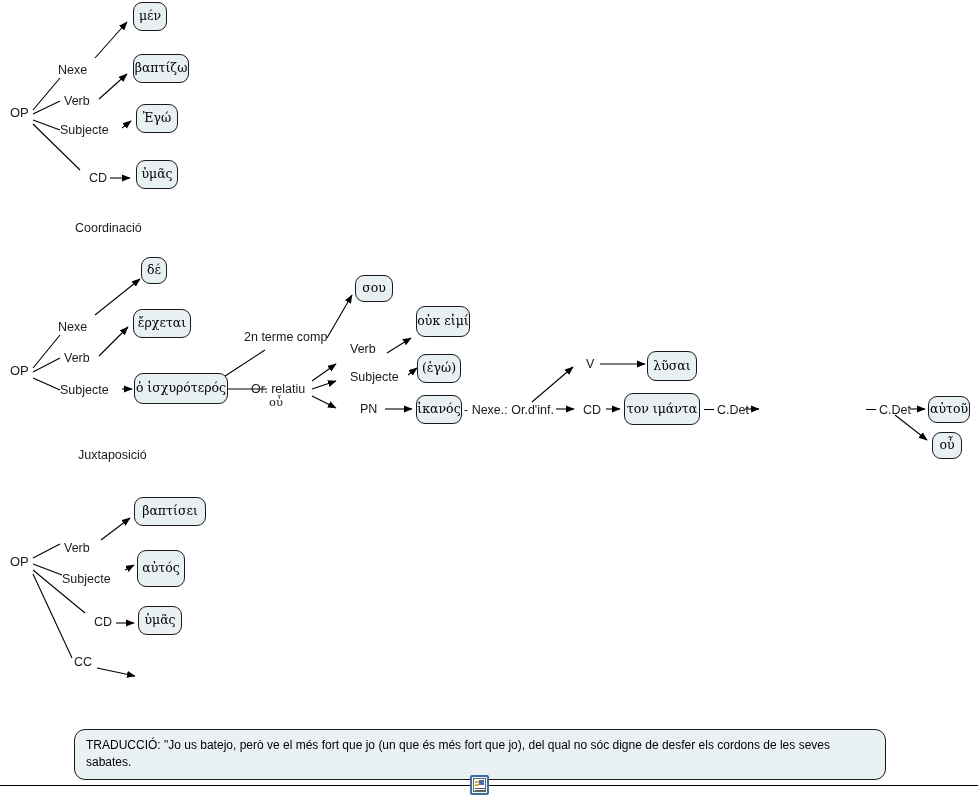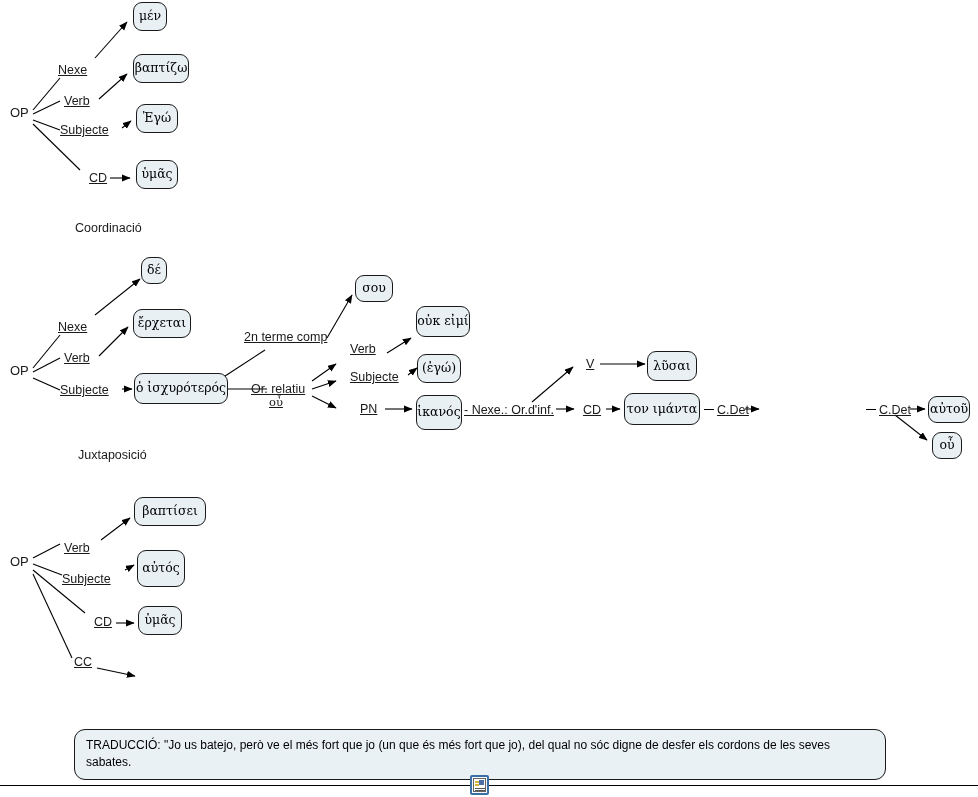--- a/index.html
+++ b/index.html
@@ -43,21 +43,20 @@
     line-height: 1;
     padding: 0 6px;
   }
   .fn {
     position: absolute;
     font-family: "Liberation Sans", sans-serif;
     font-size: 12.5px;
     color: #1a1a1a;
     white-space: nowrap;
     line-height: 1.15;
-    text-decoration: underline;
   }
   .fn.greek-sub {
     font-family: "DejaVu Serif", serif;
     font-size: 11.5px;
   }
   .section-label {
     position: absolute;
     font-family: "Liberation Sans", sans-serif;
     font-size: 12.5px;
     color: #1a1a1a;
@@ -235,21 +234,21 @@
 
   <div class="fn" style="left:251px; top:382px;">Or. relatiu</div>
   <div class="fn greek-sub" style="left:269px; top:396px;">οὗ</div>
 
   <div class="fn" style="left:350px; top:342px;">Verb</div>
   <div class="fn" style="left:350px; top:370px;">Subjecte</div>
   <div class="fn" style="left:360px; top:402px;">PN</div>
 
   <div class="node" style="left:416px; top:306px; width:54px; height:31px;">οὐκ εἰμί</div>
   <div class="node" style="left:417px; top:354px; width:44px; height:29px;">(ἐγώ)</div>
-  <div class="node" style="left:416px; top:395px; width:46px; height:35px;">ἱκανός</div>
+  <div class="node" style="left:416px; top:395px; width:46px; height:29px;">ἱκανός</div>
 
   <div class="fn" style="left:464px; top:403px;">- Nexe.: Or.d'inf.</div>
 
   <div class="fn" style="left:586px; top:357px;">V</div>
   <div class="node" style="left:647px; top:351px; width:50px; height:30px;">λῦσαι</div>
 
   <div class="fn" style="left:583px; top:403px;">CD</div>
   <div class="node" style="left:624px; top:393px; width:76px; height:32px;">τον ιμάντα</div>
 
   <div class="hrule" style="left:704px; top:409px; width:10px;"></div>

